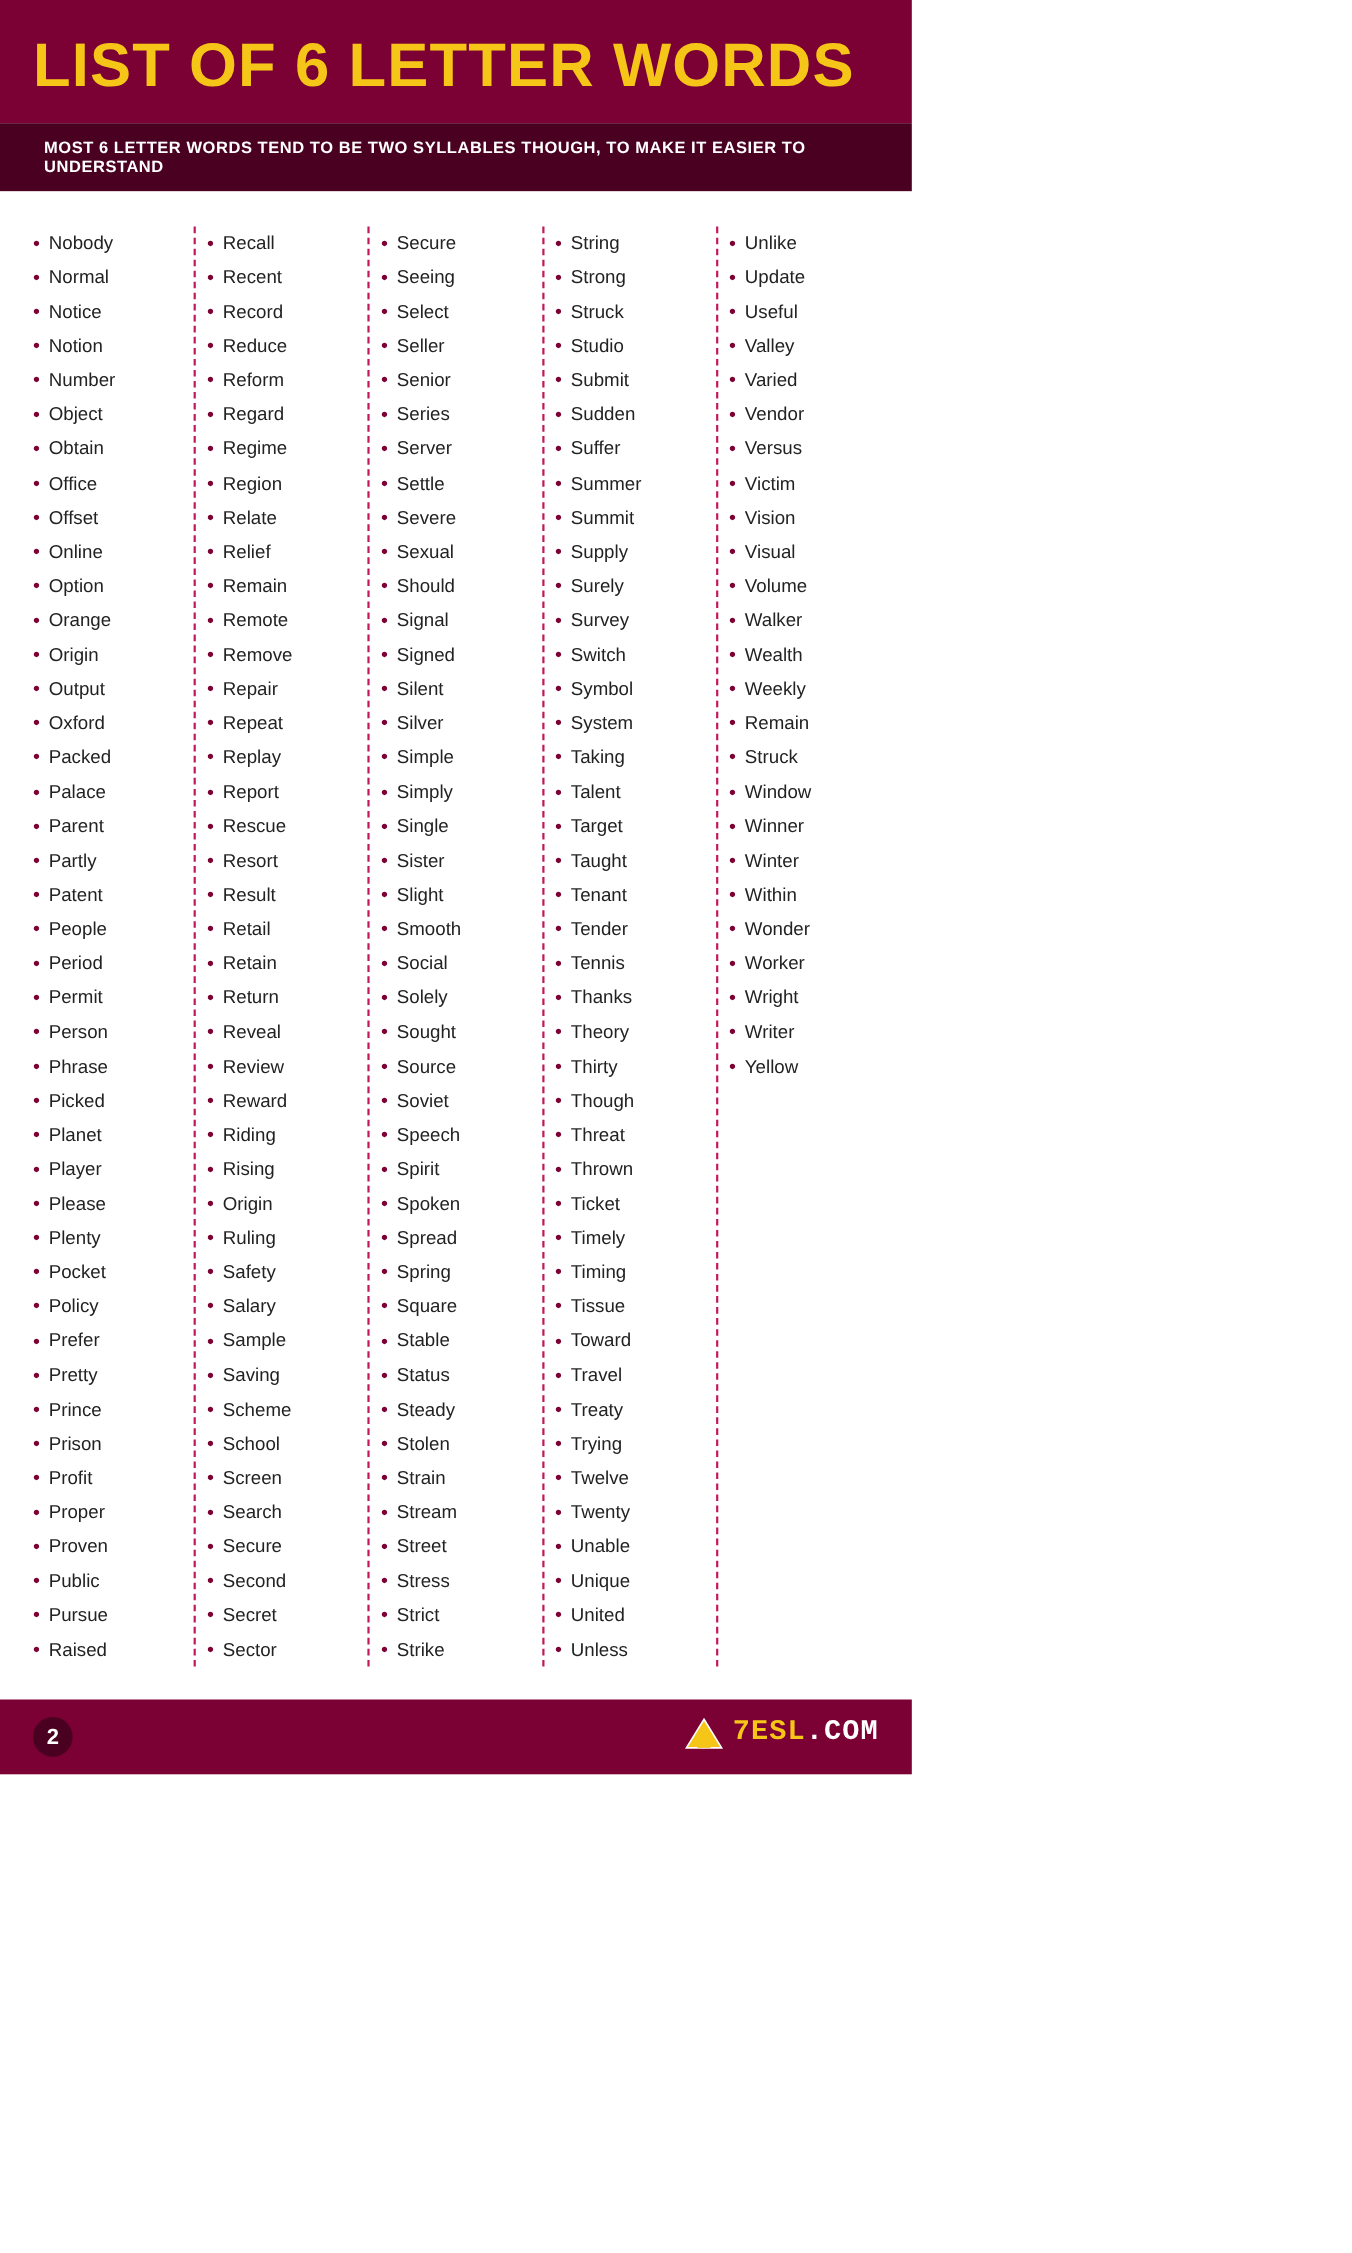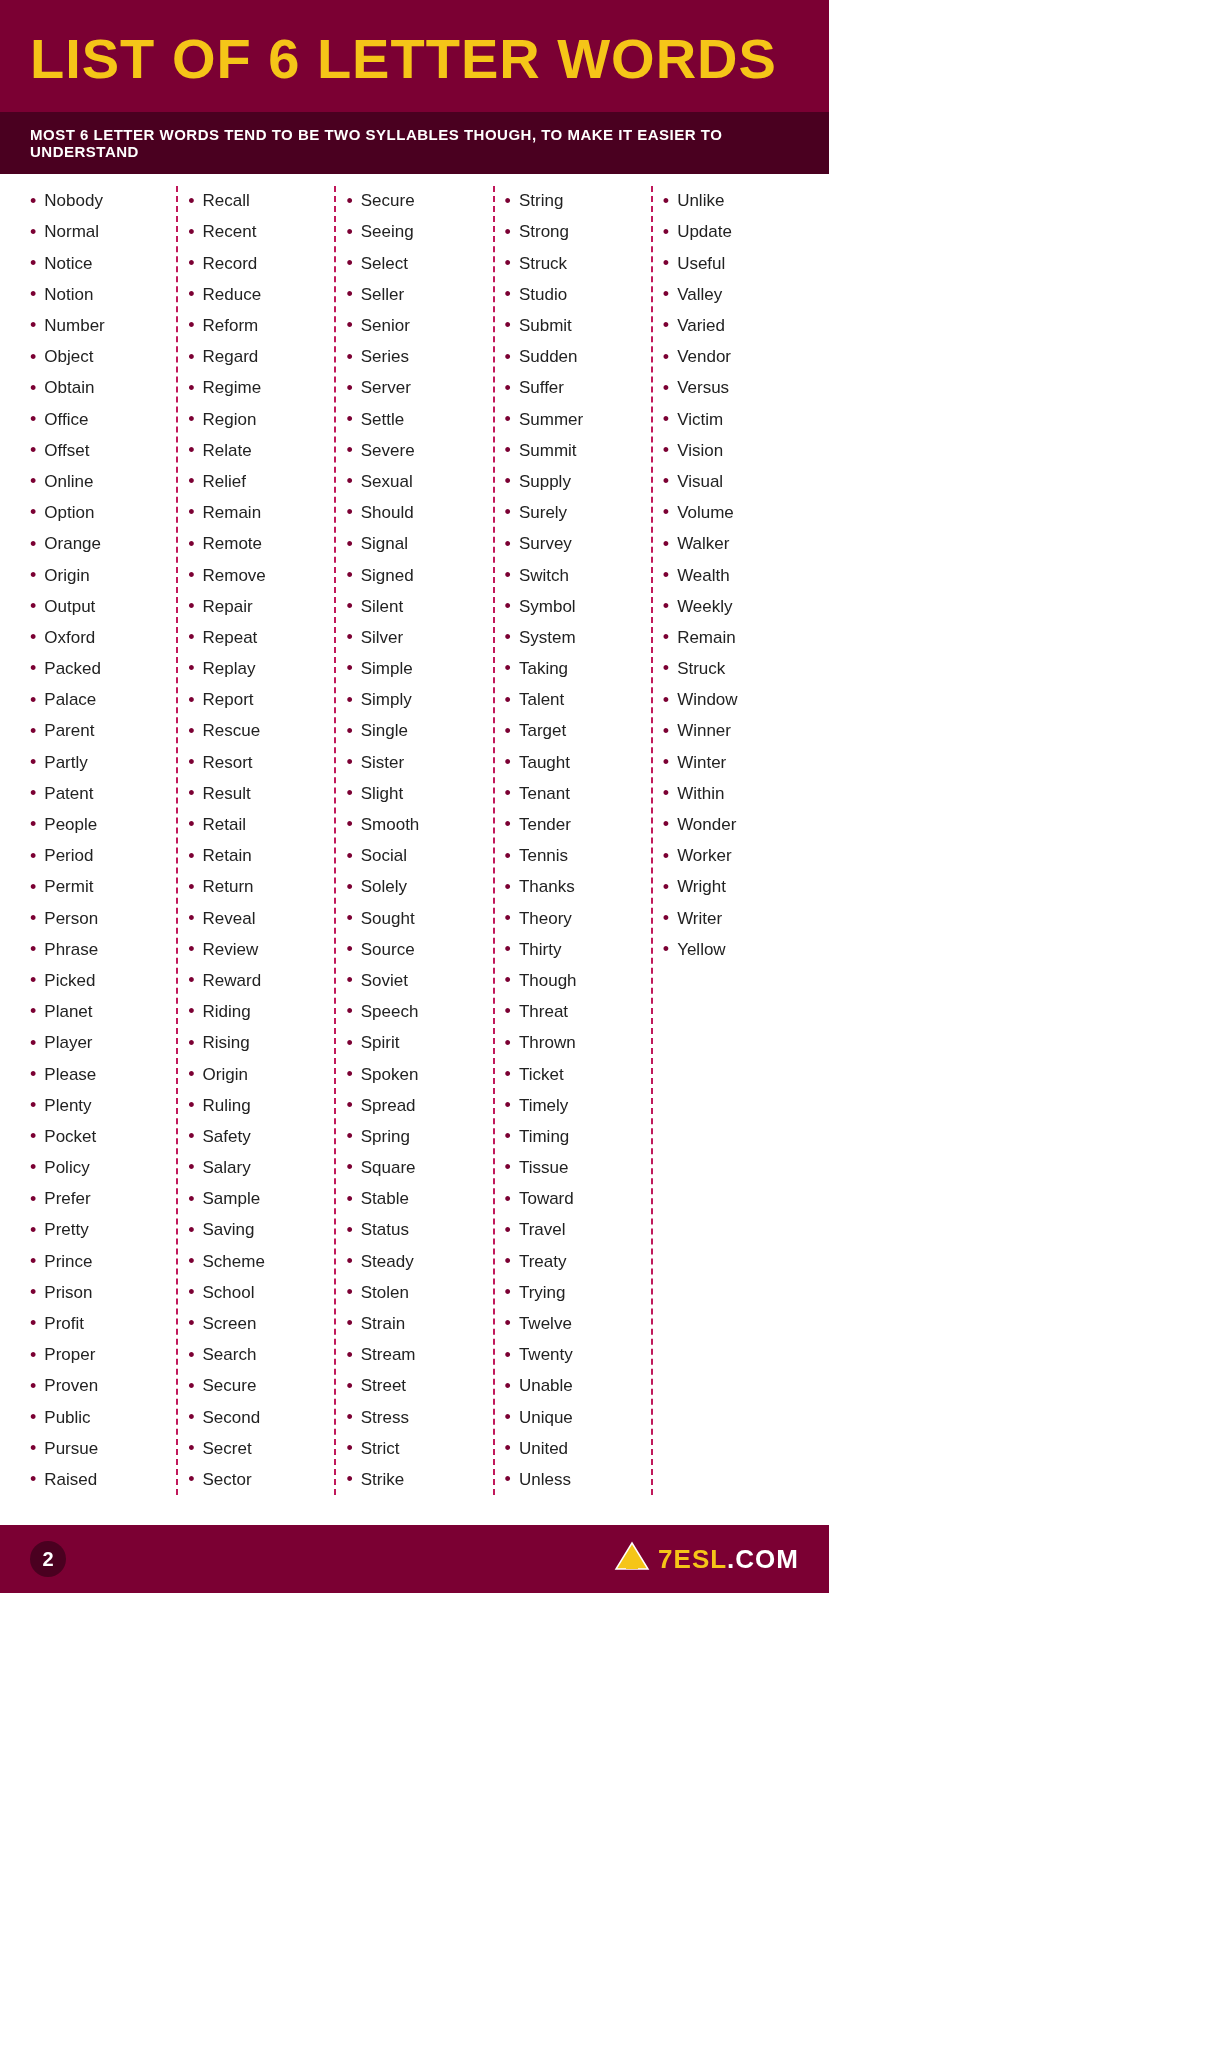--- a/index.html
+++ b/index.html
@@ -20,34 +20,34 @@
       font-size: 56px;
       font-weight: 900;
       color: #f5c518;
       line-height: 1.1;
       letter-spacing: 1px;
       text-transform: uppercase;
     }
 
     .subtitle-bar {
       background: #4a0020;
-      padding: 14px 30px;
+      padding: 14px 40px;
       margin: 0;
     }
 
     .subtitle-text {
       color: #fff;
       font-size: 15px;
       font-weight: 700;
       letter-spacing: 0.5px;
       text-transform: uppercase;
     }
 
     .content-area {
-      padding: 12px 20px 20px 20px;
+      padding: 32px 20px 20px 20px;
       background: #fff;
     }
 
     .columns-wrapper {
       display: flex;
       gap: 0;
       width: 100%;
     }
 
     .word-column {
@@ -100,22 +100,23 @@
       width: 36px;
       height: 36px;
       border-radius: 50%;
       display: flex;
       align-items: center;
       justify-content: center;
     }
 
     .logo-area {
       display: flex;
-      align-items: center;
+      align-items: flex-start;
       gap: 6px;
+      font-family: Liberation Mono, monospace;
     }
 
     .logo-icon {
       width: 40px;
       height: 40px;
     }
 
     .logo-text {
       color: #fff;
       font-size: 26px;

